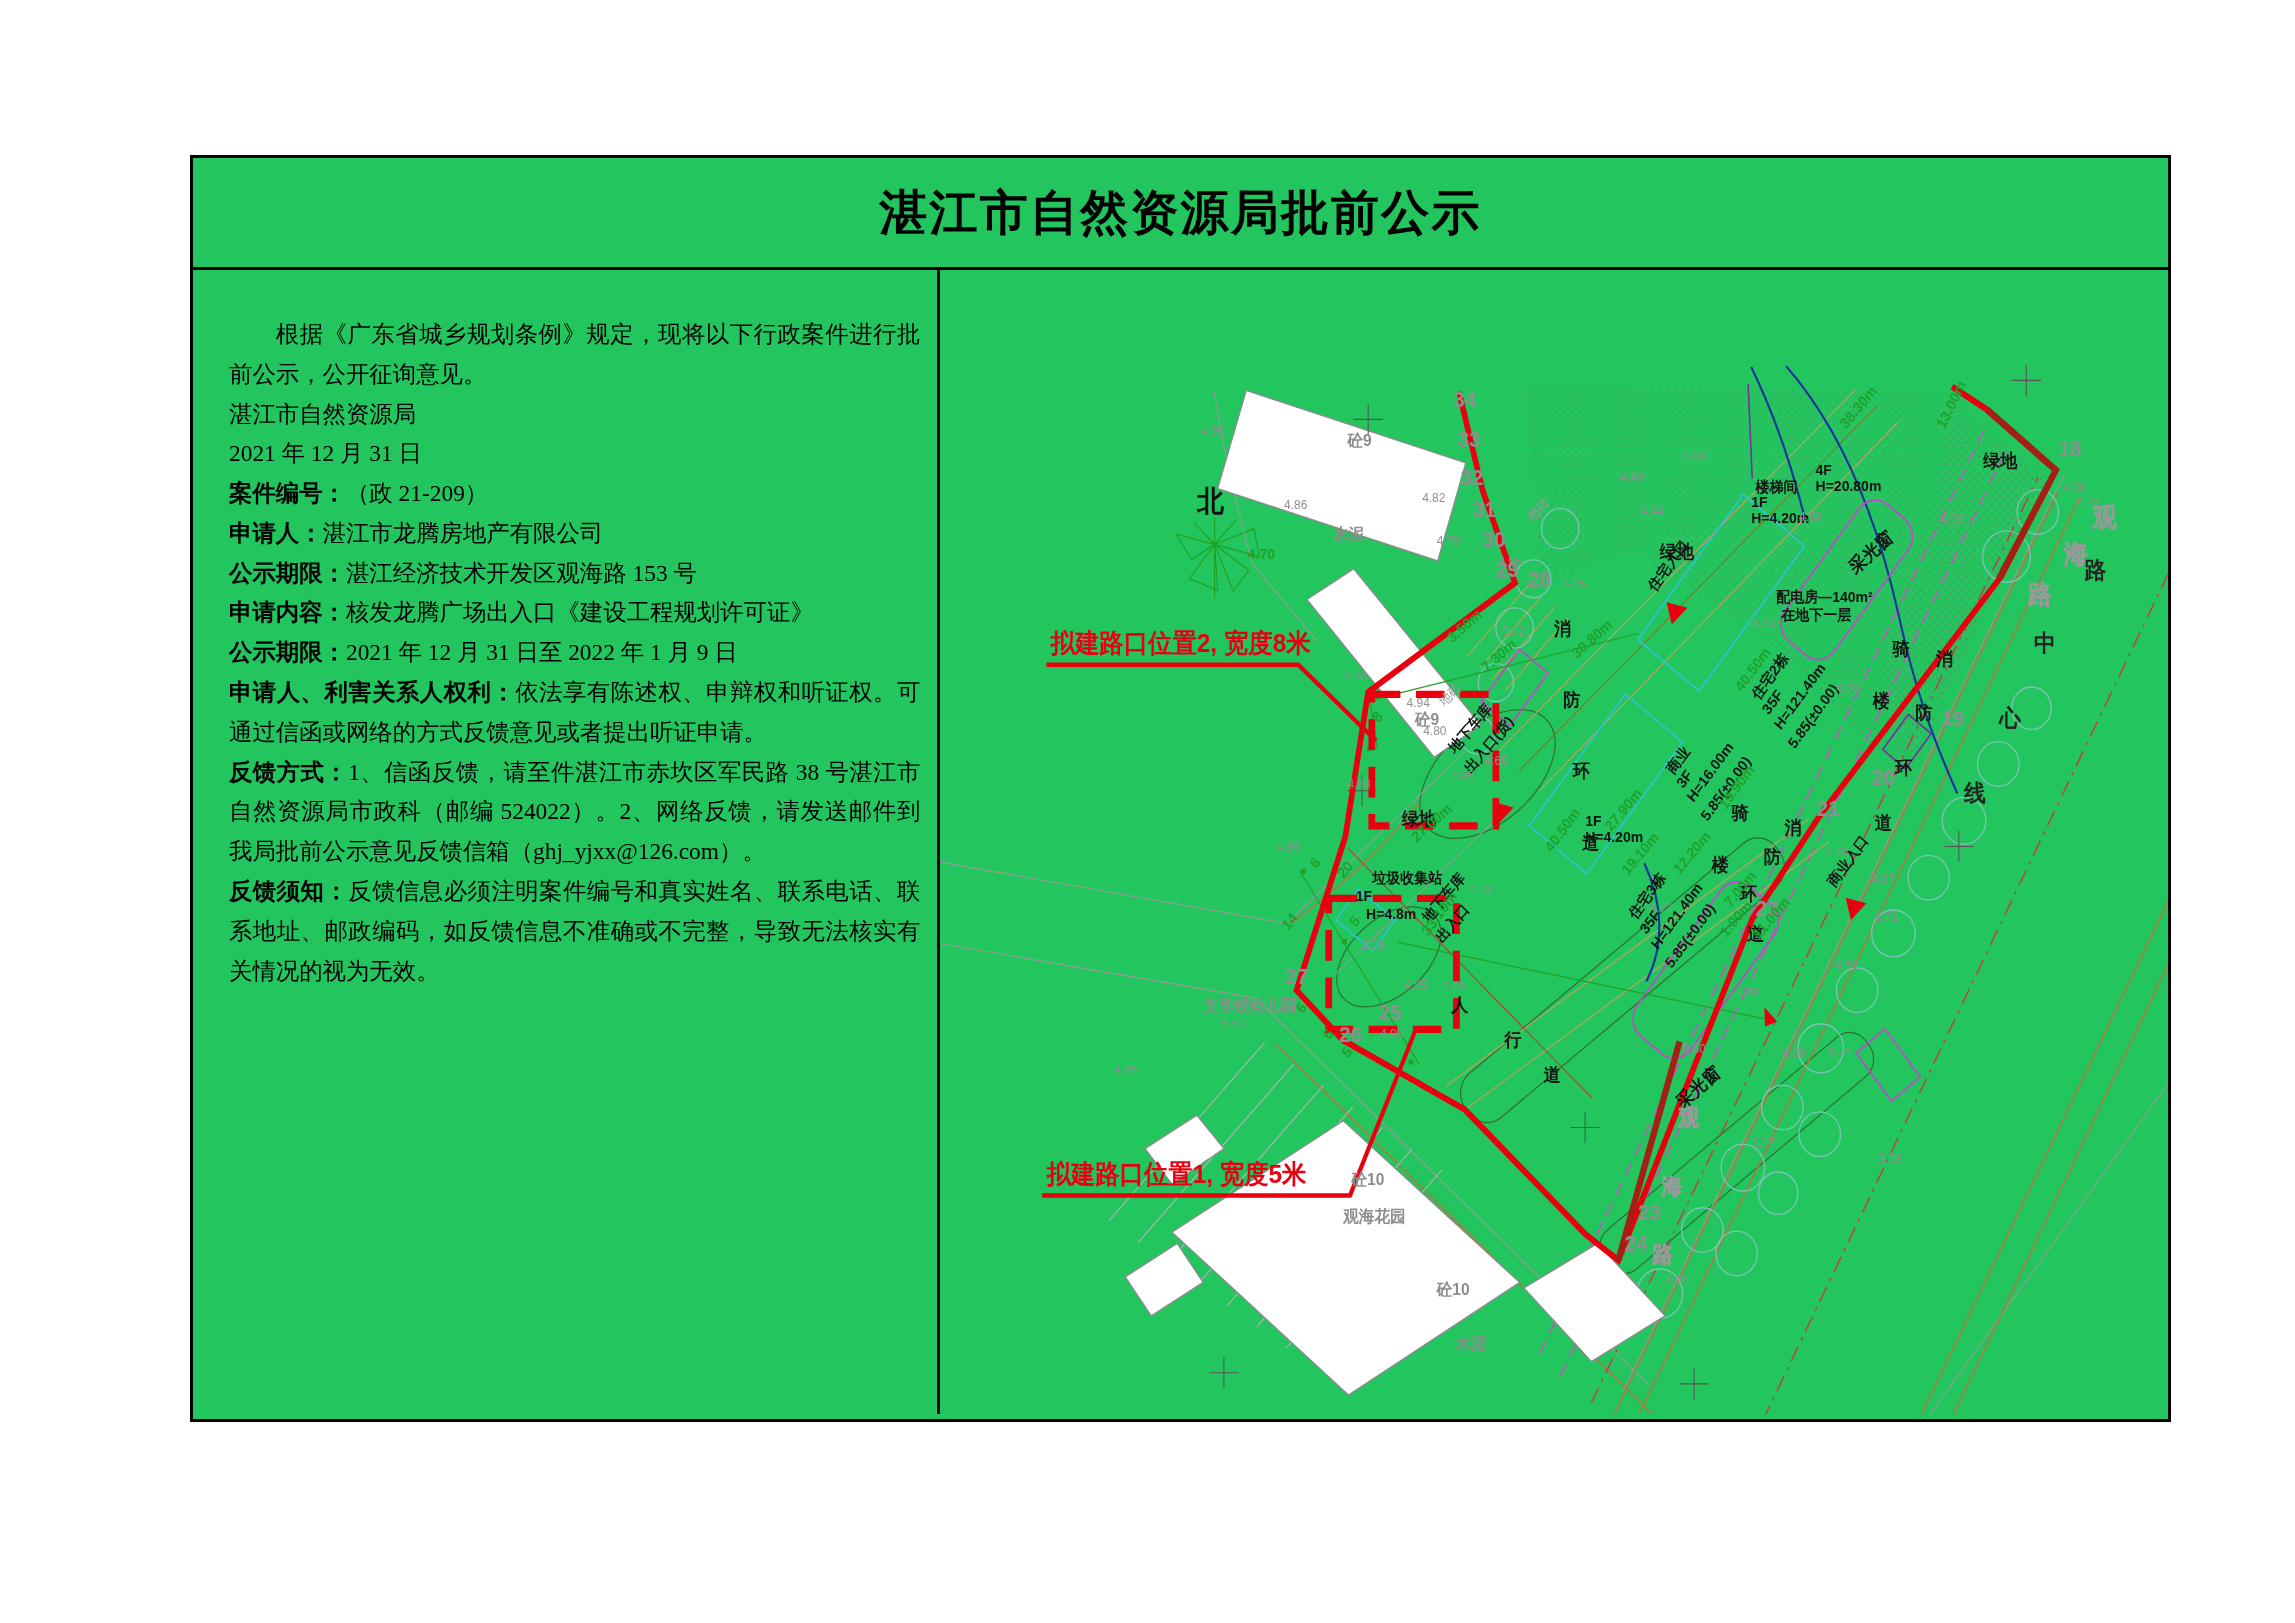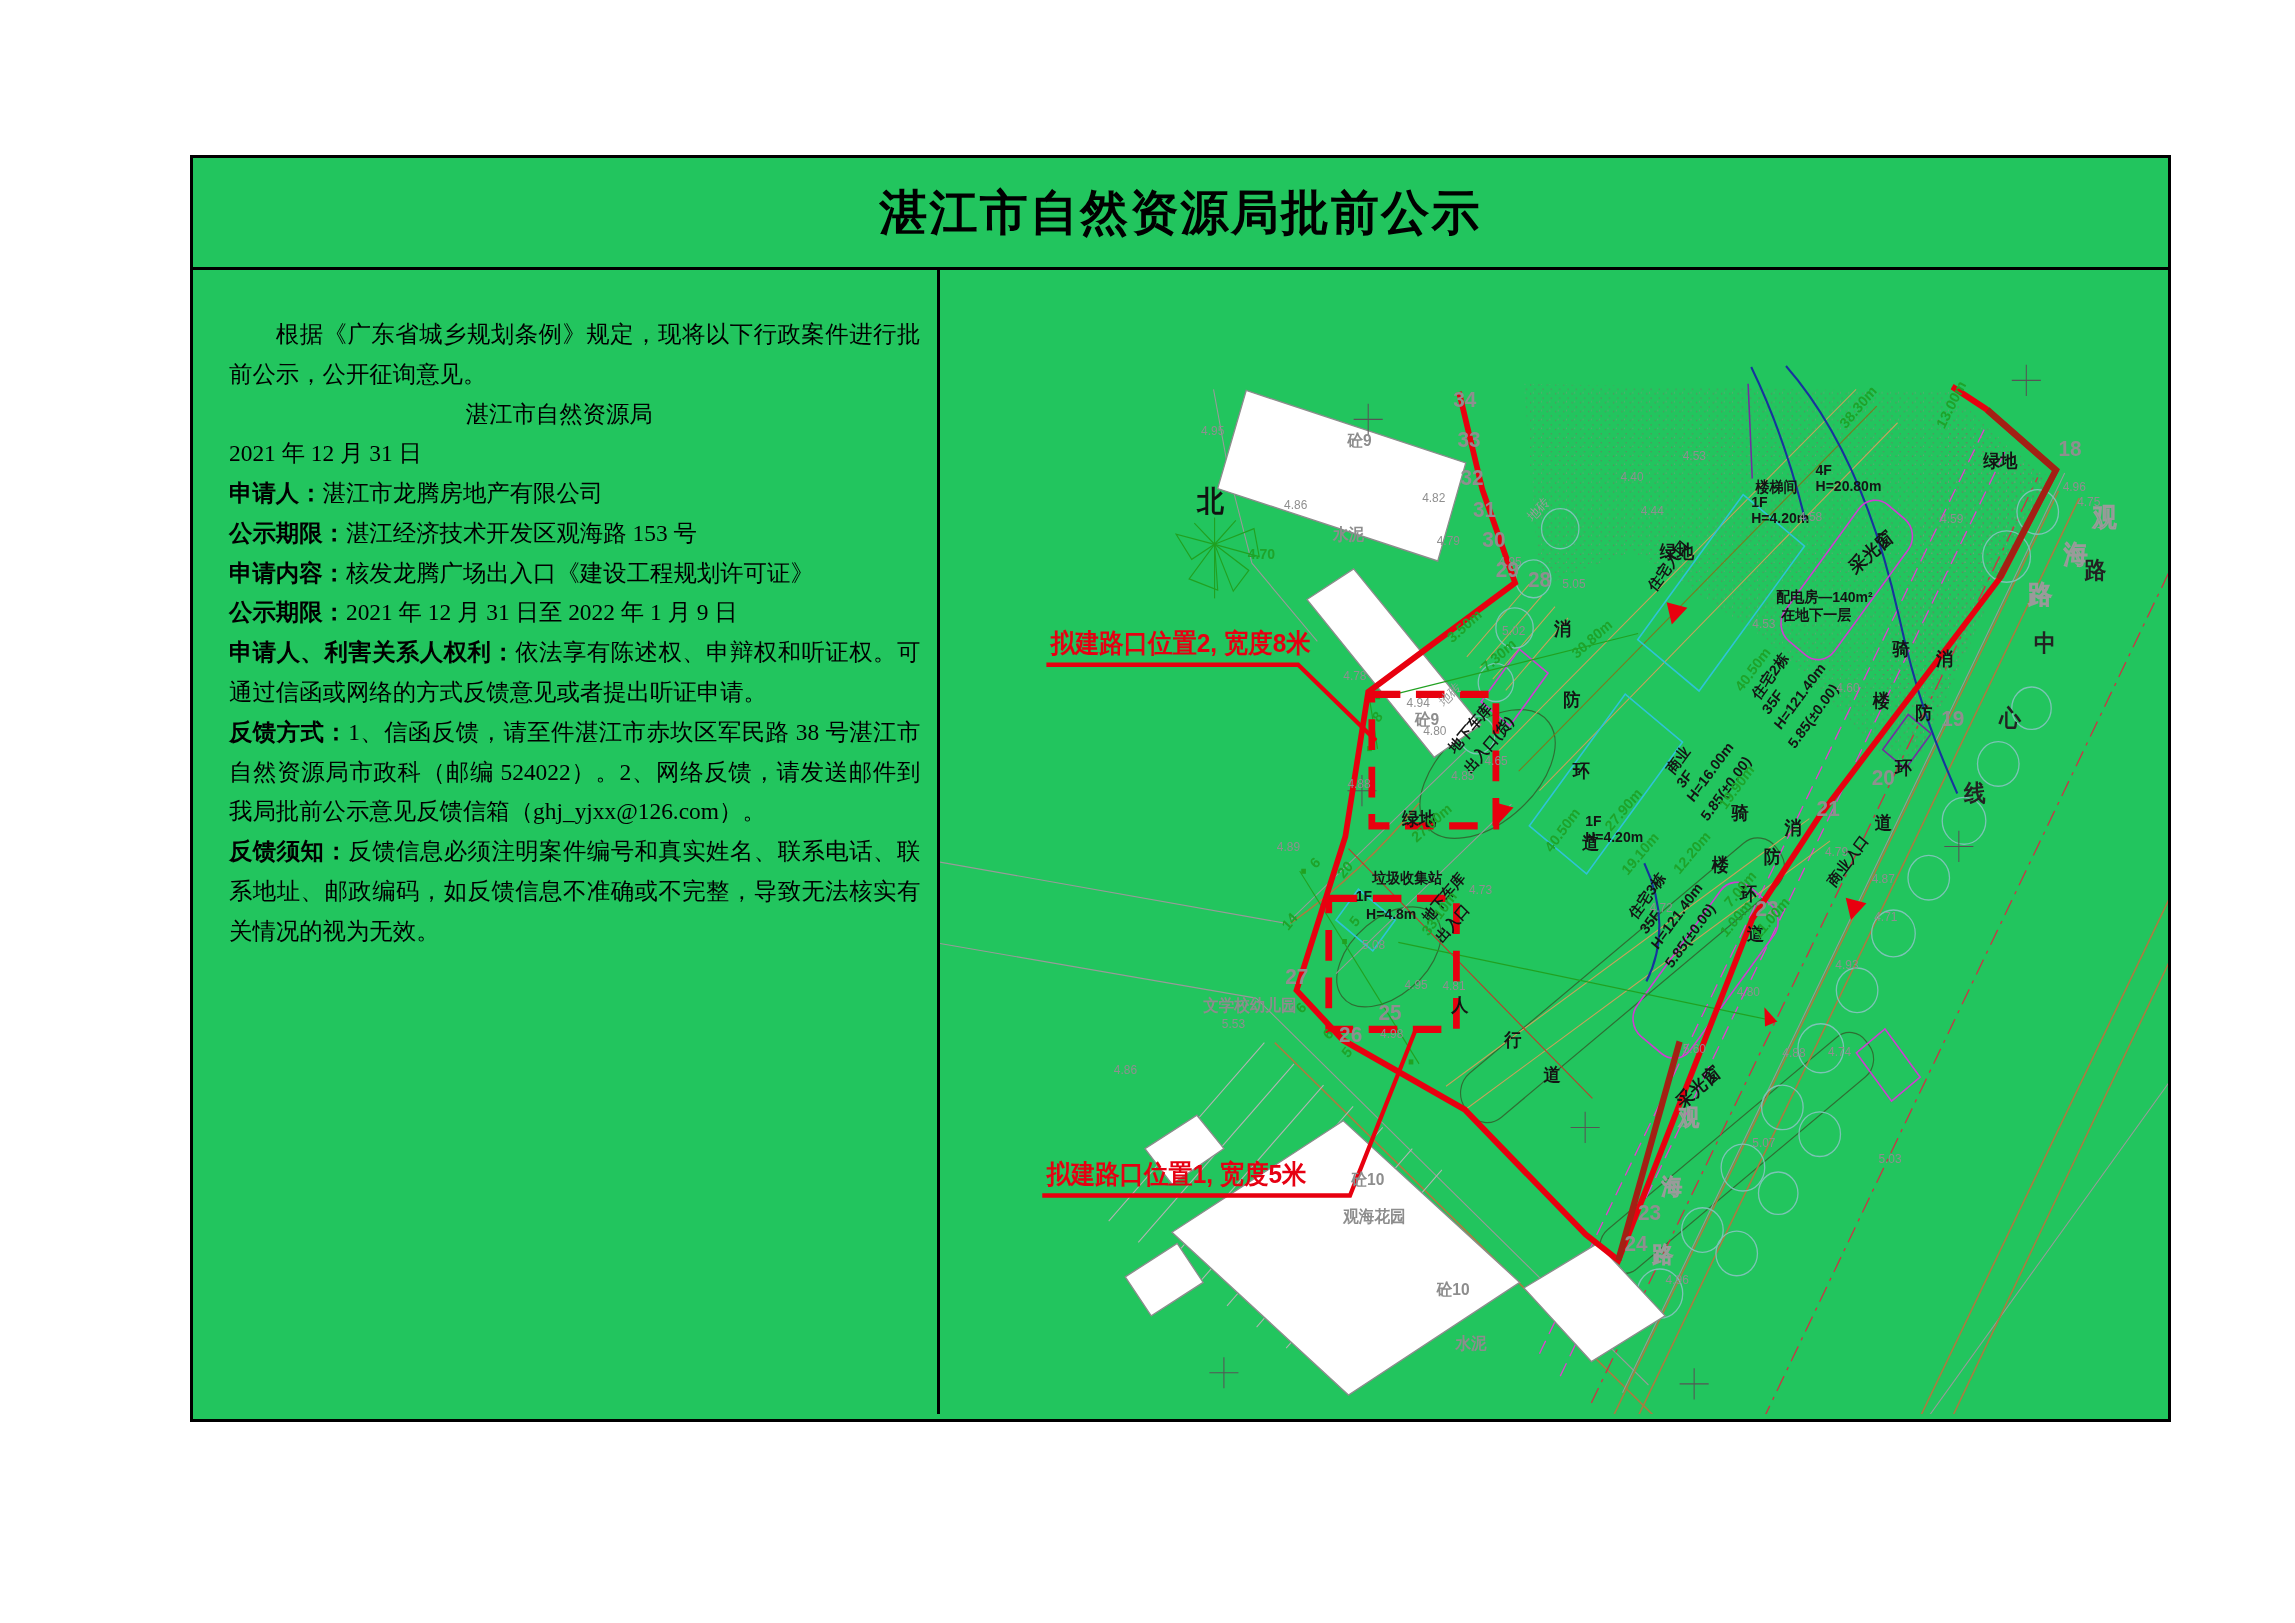--- a/index.html
+++ b/index.html
@@ -7,21 +7,21 @@
         font-family:"Liberation Serif","DejaVu Serif",serif;color:#000;}
   #frame{position:absolute;left:190px;top:155px;width:1981px;height:1267px;
          border:3.3px solid #000;box-sizing:border-box;background:#22c55e;}
   #title-row{height:109px;border-bottom:3.3px solid #000;display:flex;align-items:center;justify-content:center;}
   #title-row h1{margin:0;font-size:48px;font-weight:700;letter-spacing:2.2px;}
   #body-row{display:flex;height:1144px;}
   #left-col{width:747px;border-right:3.3px solid #000;box-sizing:border-box;
             padding:45px 16.7px 0 36px;font-size:23.4px;line-height:1.7;text-align:justify;overflow:hidden;}
   #left-col p{margin:0;}
   p.intro{text-indent:2em;}
-  p.sig{text-align:center;padding-right:31px;}
+  p.sig{text-align:left;padding-right:31px;}
   p.date{text-align:left;padding-right:39px;}
   p.field{margin-top:7.8px;}
   p.field b{font-weight:700;}
   #map-col{flex:1;position:relative;}
   #map-col svg{position:absolute;left:0;top:0;width:100%;height:100%;}
 
   
   .gray{stroke:#9a9a9a;stroke-width:2;fill:none;}
   .grayw{stroke:#8c8c8c;stroke-width:2.5;fill:#fff;}
   .hatch{stroke:#b4b4b4;stroke-width:2;fill:none;}
@@ -63,20 +63,21 @@
 <div id="page">
   <div id="frame">
     <div id="title-row">
       <h1>湛江市自然资源局批前公示</h1>
     </div>
     <div id="body-row">
       <div id="left-col">
         <p class="intro">根据《广东省城乡规划条例》规定，现将以下行政案件进行批前公示，公开征询意见。</p>
         <p class="sig">湛江市自然资源局</p>
         <p class="date">2021 年 12 月 31 日</p>
+        <p class="field"><b>案件编号：</b><span>（政 21-209）</span></p>
         <p class="field"><b>申请人：</b><span>湛江市龙腾房地产有限公司</span></p>
         <p class="field"><b>公示期限：</b><span>湛江经济技术开发区观海路 153 号</span></p>
         <p class="field"><b>申请内容：</b><span>核发龙腾广场出入口《建设工程规划许可证》</span></p>
         <p class="field"><b>公示期限：</b><span>2021 年 12 月 31 日至 2022 年 1 月 9 日</span></p>
         <p class="field"><b>申请人、利害关系人权利：</b><span>依法享有陈述权、申辩权和听证权。可通过信函或网络的方式反馈意见或者提出听证申请。</span></p>
         <p class="field"><b>反馈方式：</b><span>1、信函反馈，请至件湛江市赤坎区军民路 38 号湛江市自然资源局市政科（邮编 524022）。2、网络反馈，请发送邮件到我局批前公示意见反馈信箱（ghj_yjxx@126.com）。</span></p>
         <p class="field"><b>反馈须知：</b><span>反馈信息必须注明案件编号和真实姓名、联系电话、联系地址、邮政编码，如反馈信息不准确或不完整，导致无法核实有关情况的视为无效。</span></p>
       </div>
 
       <div id="map-col">

